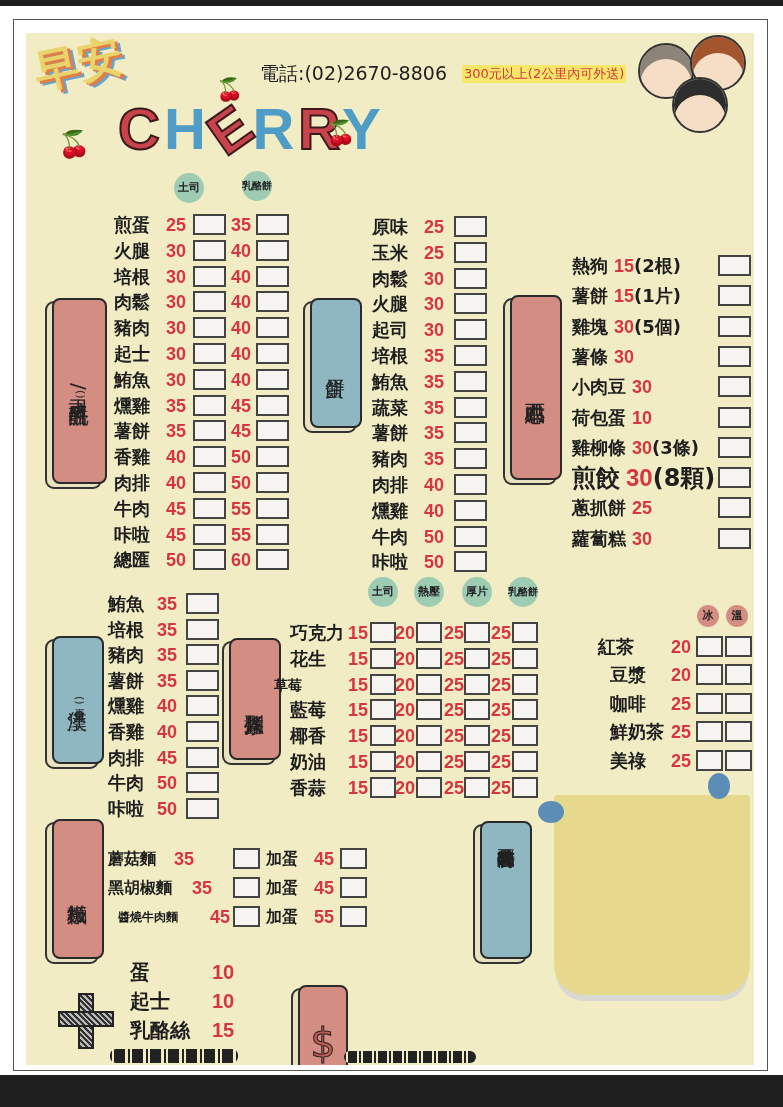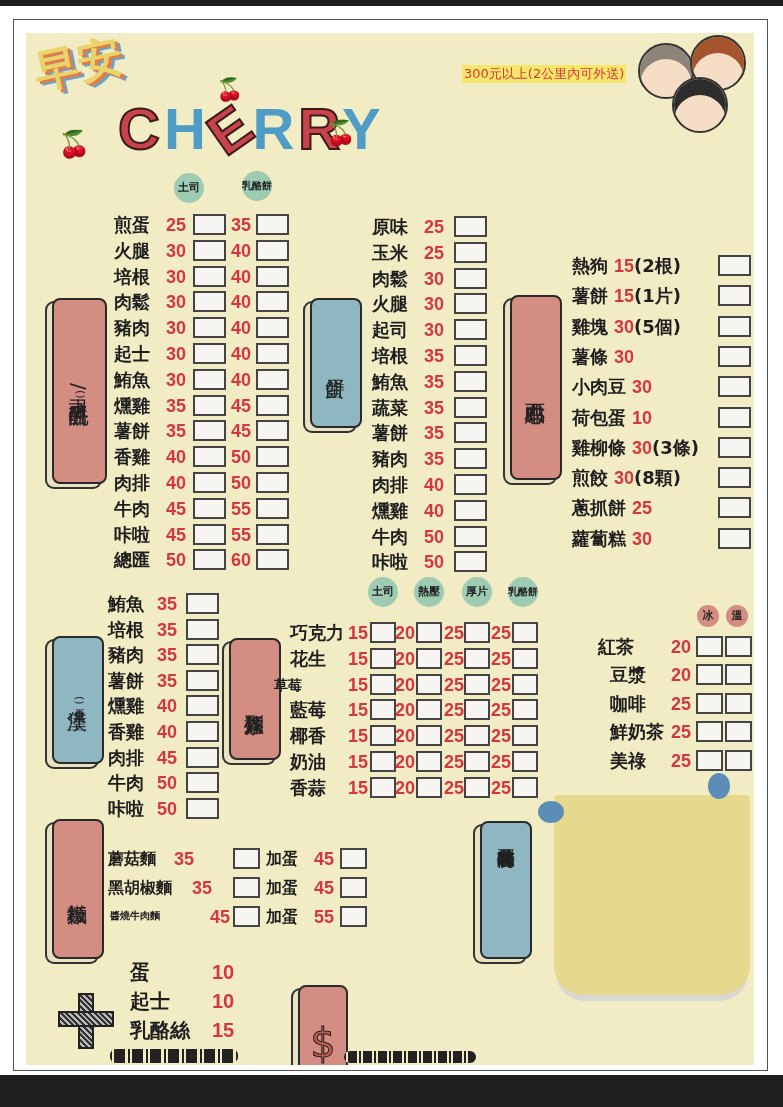--- a/index.html
+++ b/index.html
@@ -28,20 +28,21 @@
 <div class="poster" id="poster">
 
   <div class="abs" style="left:8px; top:2px; transform:rotate(-12deg); font-size:44px; font-weight:bold; color:#e9d36a; text-shadow:3px 3px 0 #e07d48, 5px 5px 0 #62a7d2;">早安</div>
   <div class="abs" style="left:92px; top:62px; font-size:58px; font-weight:bold; letter-spacing:4px; font-family:'Liberation Sans', sans-serif;">
     <span style="color:#c9434c; -webkit-text-stroke:2px #3a1a1a;">C</span><span style="color:#4f9cc6;">H</span><span style="color:#c9434c; display:inline-block; transform:rotate(-35deg); -webkit-text-stroke:2px #3a1a1a;">E</span><span style="color:#4f9cc6;">R</span><span style="color:#c9434c; -webkit-text-stroke:2px #3a1a1a;">R</span><span style="color:#4f9cc6;">Y</span>
   </div>
   <div class="abs" style="left:32px; top:96px; font-size:26px; color:#b52a33;">🍒</div>
   <div class="abs" style="left:190px; top:44px; font-size:22px; color:#b52a33;">🍒</div>
   <div class="abs" style="left:300px; top:86px; font-size:24px; color:#b52a33;">🍒</div>
 
+  <div class="abs txt" style="left:234px; top:28px; font-size:19px; font-weight:normal; color:#222;">電話:(02)2670-8806</div>
   <div class="abs" style="left:436px; top:32px; font-size:13px; color:#d6363f; background:#f4e76a; padding:0 2px; white-space:nowrap;">300元以上(2公里內可外送)</div>
 
 
   <div class="abs" style="left:612px; top:2px; width:110px; height:100px;">
     <div style="position:absolute; left:0; top:8px; width:56px; height:56px; border-radius:50%; background:#f5ddc6; border:2px solid #333; box-shadow:inset 0 14px 0 0 #8c8479;"></div>
     <div style="position:absolute; left:52px; top:0; width:56px; height:56px; border-radius:50%; background:#f5ddc6; border:2px solid #333; box-shadow:inset 0 16px 0 0 #a4552e;"></div>
     <div style="position:absolute; left:34px; top:42px; width:56px; height:56px; border-radius:50%; background:#f5ddc6; border:2px solid #333; box-shadow:inset 0 16px 0 0 #2d2d2d;"></div>
   </div>
 
   <div class="label red" style="left:26px; top:265px; width:55px; height:186px;">
@@ -206,21 +207,21 @@
       <div class="abs txt" style="left:546px; top:282.6px; font-size:18px; line-height:22px;"><span>雞塊</span><span class="price" style="margin-left:6px;">30</span><span>(5個)</span></div>
       <div class="box" style="left:692px; top:282.6px; "></div>
       <div class="abs txt" style="left:546px; top:312.9px; font-size:18px; line-height:22px;"><span>薯條</span><span class="price" style="margin-left:6px;">30</span><span></span></div>
       <div class="box" style="left:692px; top:312.9px; "></div>
       <div class="abs txt" style="left:546px; top:343.2px; font-size:18px; line-height:22px;"><span>小肉豆</span><span class="price" style="margin-left:6px;">30</span><span></span></div>
       <div class="box" style="left:692px; top:343.2px; "></div>
       <div class="abs txt" style="left:546px; top:373.5px; font-size:18px; line-height:22px;"><span>荷包蛋</span><span class="price" style="margin-left:6px;">10</span><span></span></div>
       <div class="box" style="left:692px; top:373.5px; "></div>
       <div class="abs txt" style="left:546px; top:403.8px; font-size:18px; line-height:22px;"><span>雞柳條</span><span class="price" style="margin-left:6px;">30</span><span>(3條)</span></div>
       <div class="box" style="left:692px; top:403.8px; "></div>
-      <div class="abs txt" style="left:546px; top:434.1px; font-size:18px; line-height:22px;"><span>煎餃</span><span class="price" style="margin-left:6px;">30</span><span>(8顆)</span></div>
+      <div class="abs txt" style="left:546px; top:434.1px; font-size:24px; line-height:22px;"><span>煎餃</span><span class="price" style="margin-left:6px;">30</span><span>(8顆)</span></div>
       <div class="box" style="left:692px; top:434.1px; "></div>
       <div class="abs txt" style="left:546px; top:464.4px; font-size:18px; line-height:22px;"><span>蔥抓餅</span><span class="price" style="margin-left:6px;">25</span><span></span></div>
       <div class="box" style="left:692px; top:464.4px; "></div>
       <div class="abs txt" style="left:546px; top:494.7px; font-size:18px; line-height:22px;"><span>蘿蔔糕</span><span class="price" style="margin-left:6px;">30</span><span></span></div>
       <div class="box" style="left:692px; top:494.7px; "></div>
     </div>
   <div id="burger-rows">
       <div class="abs txt" style="left:82px; top:560px; font-size:18px; line-height:22px; white-space:nowrap;">鮪魚</div>
       <div class="abs price" style="left:131px; top:560px; font-size:18px; line-height:22px; white-space:nowrap;">35</div>
       <div class="box" style="left:160px; top:560px; "></div>
@@ -342,21 +343,21 @@
       <div class="box" style="left:207px; top:815px; width:27px;"></div>
       <div class="abs txt" style="left:240px; top:815px; font-size:16px; line-height:22px; white-space:nowrap;">加蛋</div>
       <div class="abs price" style="left:288px; top:815px; font-size:18px; line-height:22px; white-space:nowrap;">45</div>
       <div class="box" style="left:314px; top:815px; width:27px;"></div>
       <div class="abs txt" style="left:82px; top:844px; font-size:16px; line-height:22px; white-space:nowrap;">黑胡椒麵</div>
       <div class="abs price" style="left:166px; top:844px; font-size:18px; line-height:22px; white-space:nowrap;">35</div>
       <div class="box" style="left:207px; top:844px; width:27px;"></div>
       <div class="abs txt" style="left:240px; top:844px; font-size:16px; line-height:22px; white-space:nowrap;">加蛋</div>
       <div class="abs price" style="left:288px; top:844px; font-size:18px; line-height:22px; white-space:nowrap;">45</div>
       <div class="box" style="left:314px; top:844px; width:27px;"></div>
-      <div class="abs txt" style="left:84px; top:873px; font-size:10px; line-height:22px; white-space:nowrap;font-family:Liberation Mono, monospace;">醬燒牛肉麵</div>
+      <div class="abs txt" style="left:92px; top:873px; font-size:12px; line-height:22px; white-space:nowrap;">醬燒牛肉麵</div>
       <div class="abs price" style="left:184px; top:873px; font-size:18px; line-height:22px; white-space:nowrap;">45</div>
       <div class="box" style="left:207px; top:873px; width:27px;"></div>
       <div class="abs txt" style="left:240px; top:873px; font-size:16px; line-height:22px; white-space:nowrap;">加蛋</div>
       <div class="abs price" style="left:288px; top:873px; font-size:18px; line-height:22px; white-space:nowrap;">55</div>
       <div class="box" style="left:314px; top:873px; width:27px;"></div>
     </div>
   <div id="addon-rows">
       <div class="abs txt" style="left:104px; top:928px; font-size:20px; line-height:22px; white-space:nowrap;">蛋</div>
       <div class="abs price" style="left:186px; top:928px; font-size:20px; line-height:22px; white-space:nowrap;">10</div>
       <div class="abs txt" style="left:104px; top:957px; font-size:20px; line-height:22px; white-space:nowrap;">起士</div>

